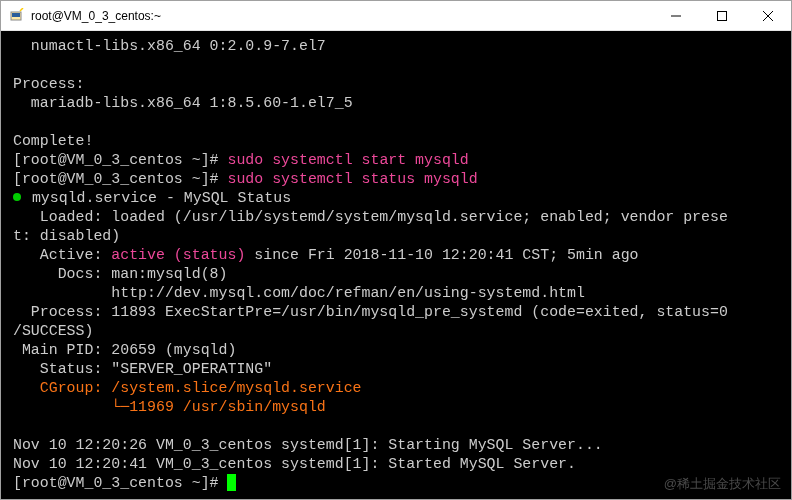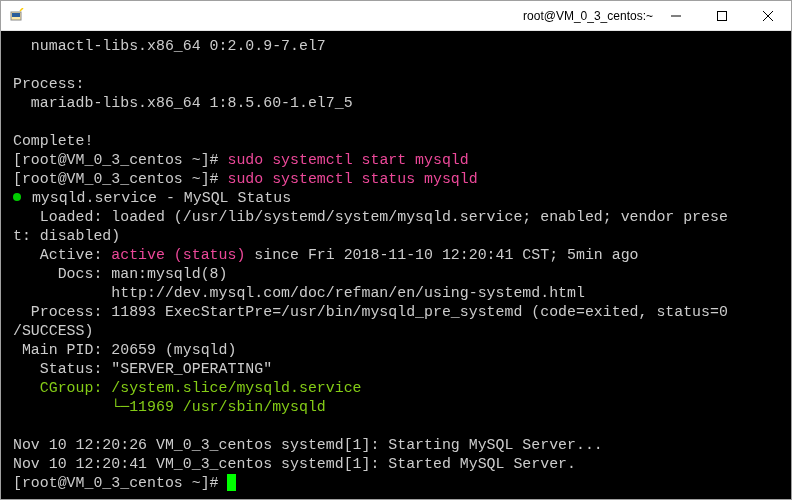--- a/index.html
+++ b/index.html
@@ -28,21 +28,20 @@
   }
   .titlebar .icon {
     width: 16px; height: 16px;
     margin-right: 6px;
     display: flex; align-items: center; justify-content: center;
   }
   .titlebar .title {
     font-size: 12px;
     color: #000;
     flex: 1;
-    text-align: right;
   }
   .win-controls { display: flex; }
   .win-btn {
     width: 46px; height: 30px;
     display: flex; align-items: center; justify-content: center;
     font-size: 10px;
     color: #000;
     font-family: "Segoe UI Symbol", sans-serif;
   }
   .terminal {
@@ -51,21 +50,21 @@
     padding: 6px 0 0 12px;
     font-family: "Consolas","Courier New",monospace;
     font-size: 14.9px;
     line-height: 19px;
     color: #cccccc;
     white-space: pre;
     overflow: hidden;
     position: relative;
   }
   .g  { color: #ec4899; }   
-  .bg { color: #84cc16; }   
+  .bg { color: #f97316; }   
   .cursor {
     display: inline-block;
     width: 9px; height: 17px;
     background: #00ff00;
     vertical-align: text-bottom;
   }
   .bullet {
     display: inline-block;
     width: 8px; height: 8px;
     border-radius: 50%;
@@ -135,15 +134,15 @@
 <span>  Process: 11893 ExecStartPre=/usr/bin/mysqld_pre_systemd (code=exited, status=0</span>
 <span>/SUCCESS)</span>
 <span> Main PID: 20659 (mysqld)</span>
 <span>   Status: "SERVER_OPERATING"</span>
 <span class="bg">   CGroup: /system.slice/mysqld.service</span>
 <span class="bg">           └─11969 /usr/sbin/mysqld</span>
 <span></span>
 <span>Nov 10 12:20:26 VM_0_3_centos systemd[1]: Starting MySQL Server...</span>
 <span>Nov 10 12:20:41 VM_0_3_centos systemd[1]: Started MySQL Server.</span>
 <span>[root@VM_0_3_centos ~]# </span><span class="cursor"></span>
-</div>
+<span class="watermark">@稀土掘金技术社区</span></div>
 
 </div>
 
 </body></html>

